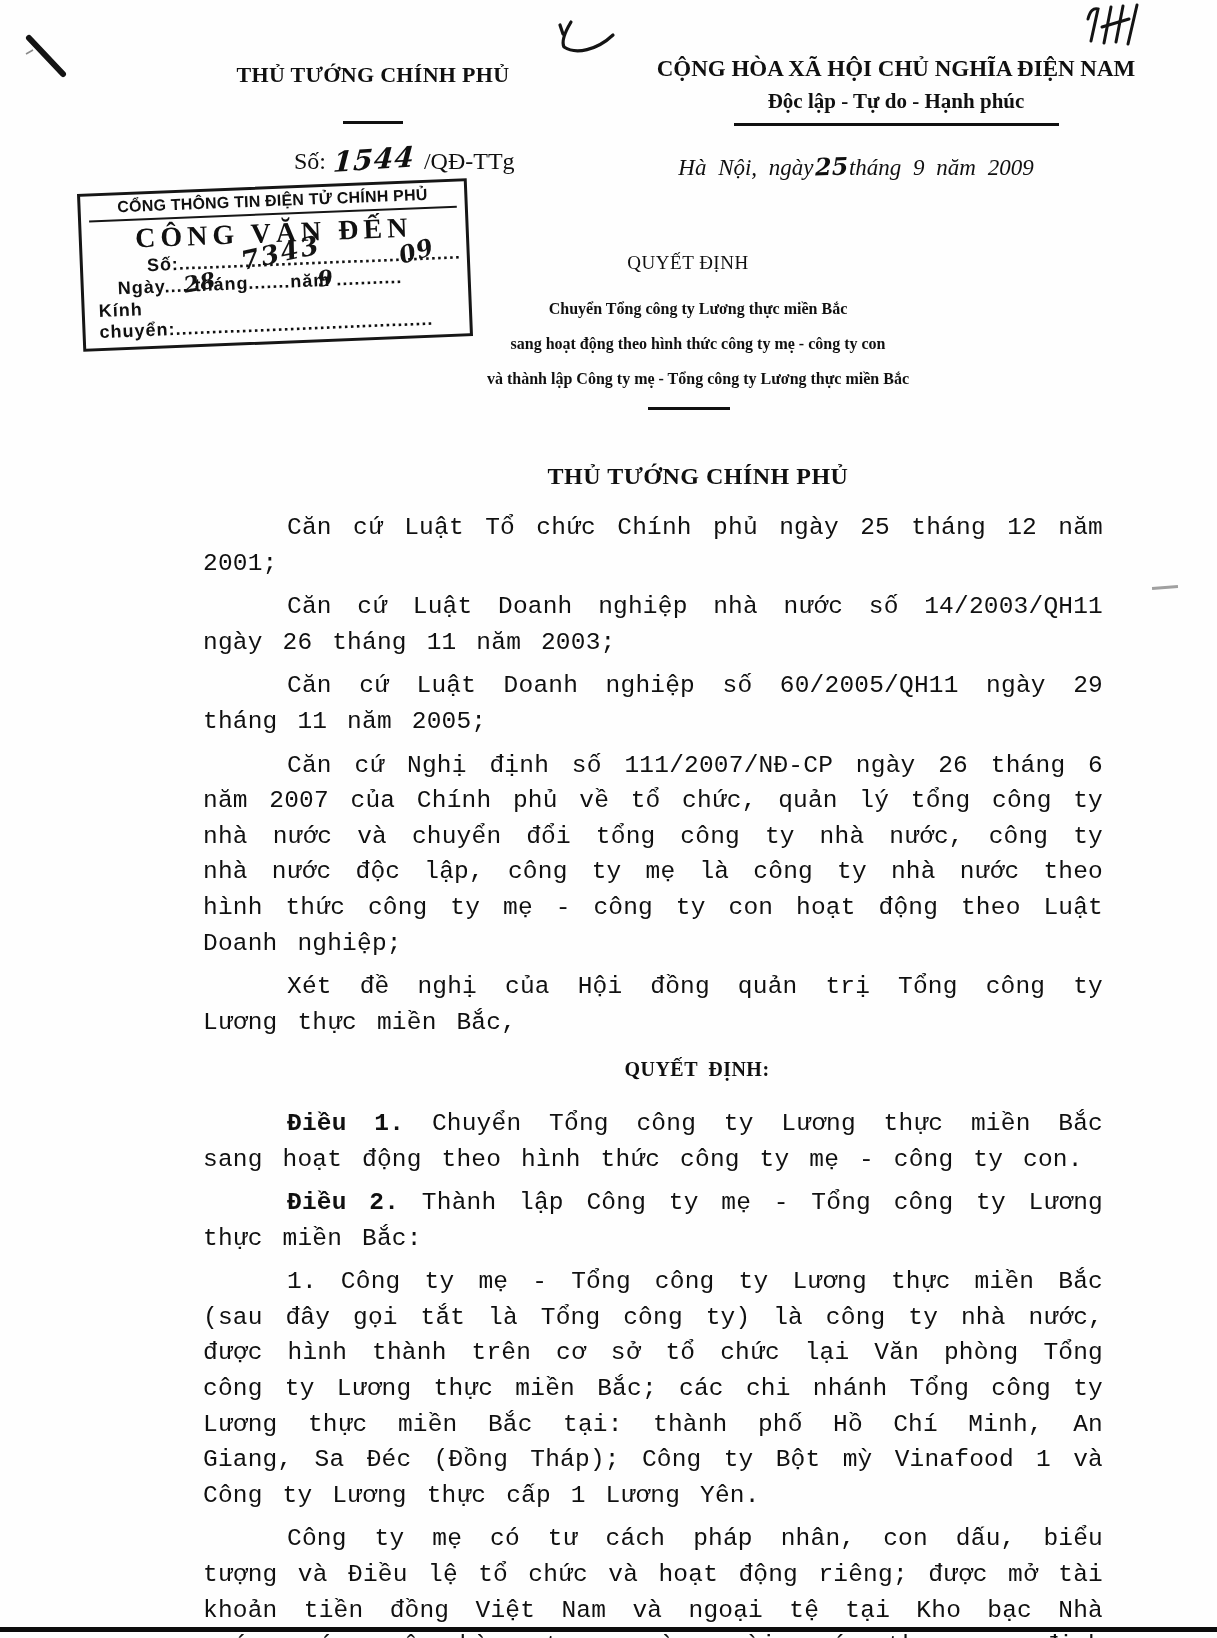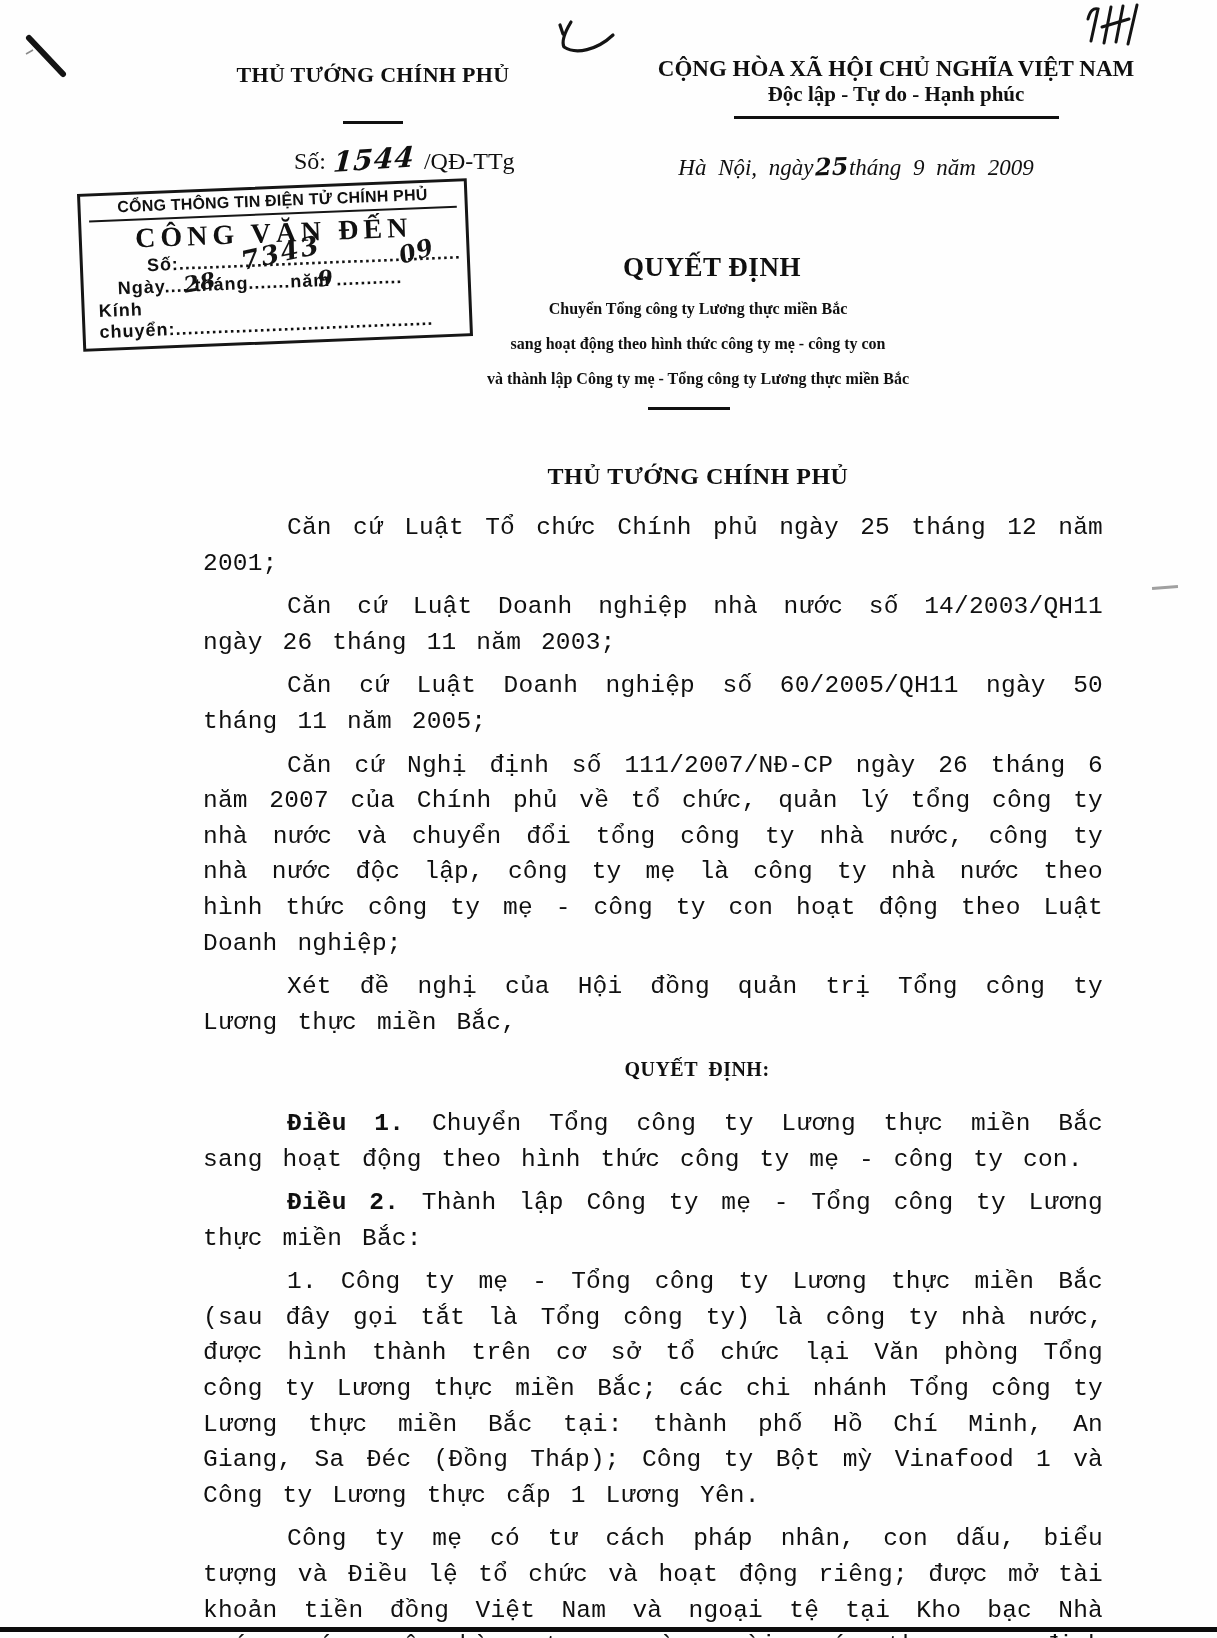--- a/index.html
+++ b/index.html
@@ -23,21 +23,21 @@
   .org-left { position:absolute; left:197px; top:62px; width:352px; text-align:center;
               font-weight:700; font-size:22px; letter-spacing:.3px; }
   .org-rule { position:absolute; left:343px; top:121px; width:60px; height:3px; background:#101010; }
   .doc-number { position:absolute; left:294px; top:143px; font-size:24px; white-space:nowrap; }
   .hand-num { display:inline-block; font-family:"DejaVu Serif",serif; font-weight:700;
               font-style:italic; font-size:28px; letter-spacing:1px;
               transform:rotate(-4deg) skewX(-8deg); margin:0 3px 0 7px; }
 
   .nat-block { position:absolute; left:636px; top:56px; width:520px; text-align:center; }
   .nat-country { font-weight:700; font-size:23px; }
-  .nat-motto { font-weight:700; font-size:21px; }
+  .nat-motto { font-weight:700; font-size:21px; margin-top:7px; }
   .nat-rule { width:325px; height:3px; background:#101010; margin:9px auto 0; }
   .date-line { position:absolute; left:596px; top:152px; width:520px; text-align:center;
                font-style:italic; font-size:23px; word-spacing:6px; white-space:nowrap; }
   .hand-day { display:inline-block; font-family:"DejaVu Serif",serif; font-weight:700;
               font-style:italic; font-size:24px; transform:rotate(-2deg); margin:0 1px; }
 
   
   .stamp { position:absolute; left:80px; top:186px; width:390px; z-index:3;
            border:3px solid #161616; transform:rotate(-2.3deg); transform-origin:center;
            padding:3px 8px 5px; font-family:"Liberation Sans","DejaVu Sans",sans-serif; }
@@ -49,22 +49,22 @@
   .row-so   { padding-left:56px; }
   .row-ngay { padding-left:26px; }
   .row-kinh { padding-left:6px; }
   .sh { position:absolute; font-family:"DejaVu Serif",serif; font-style:italic; font-weight:700; color:#141414; }
   .sh-so1  { left:150px; top:-12px; font-size:26px; letter-spacing:2px; transform:rotate(-10deg); }
   .sh-so2  { left:308px; top:-8px;  font-size:24px; transform:rotate(-14deg); }
   .sh-day  { left:92px;  top:-6px;  font-size:22px; transform:rotate(-8deg); }
   .sh-mon  { left:226px; top:-5px;  font-size:22px; transform:rotate(-4deg); }
 
   
-  .doc-title { position:absolute; left:352px; top:252px; width:720px; text-align:center;
-               font-weight:700; font-size:27px; letter-spacing:.5px; }
+  .doc-title { position:absolute; left:328px; top:252px; width:720px; text-align:center;
+               font-weight:400; font-size:19px; letter-spacing:.5px; }
   .doc-sub { position:absolute; left:308px; top:291px; width:780px; text-align:center;
              font-weight:700; font-size:16px; line-height:35px; }
   .title-rule { position:absolute; left:648px; top:407px; width:82px; height:3px; background:#101010; }
   .sec-head { position:absolute; left:338px; top:463px; width:720px; text-align:center;
               font-weight:700; font-size:24px; letter-spacing:.5px; }
 
   
   .body { position:absolute; left:203px; top:510px; width:900px;
           font-size:24.5px; line-height:35.6px; text-align:justify;
           word-spacing:5px; letter-spacing:.2px; }
@@ -106,21 +106,21 @@
   <div class="rt-dash"></div>
   <div class="scan-bottom"></div>
 
   <div class="org-left">THỦ TƯỚNG CHÍNH PHỦ</div>
   <div class="org-rule"></div>
   <div class="doc-number">
     <span>Số:</span><span class="hand-num">1544</span> <span>/QĐ-TTg</span>
   </div>
 
   <div class="nat-block">
-    <div class="nat-country">CỘNG HÒA XÃ HỘI CHỦ NGHĨA VIỆT NAM</div>
+    <div class="nat-country">CỘNG HÒA XÃ HỘI CHỦ NGHĨA ĐIỆN NAM</div>
     <div class="nat-motto">Độc lập - Tự do - Hạnh phúc</div>
     <div class="nat-rule"></div>
   </div>
   <div class="date-line">
     <span>Hà Nội, ngày</span><span class="hand-day">25</span><span>tháng 9 năm 2009</span>
   </div>
 
   <div class="stamp">
     <div class="stamp-office">CỔNG THÔNG TIN ĐIỆN TỬ CHÍNH PHỦ</div>
     <div class="stamp-title">CÔNG VĂN ĐẾN</div>
@@ -143,21 +143,21 @@
     <div>sang hoạt động theo hình thức công ty mẹ - công ty con</div>
     <div>và thành lập Công ty mẹ - Tổng công ty Lương thực miền Bắc</div>
   </div>
   <div class="title-rule"></div>
 
   <div class="sec-head">THỦ TƯỚNG CHÍNH PHỦ</div>
 
   <div class="body">
     <p>Căn cứ Luật Tổ chức Chính phủ ngày 25 tháng 12 năm 2001;</p>
     <p>Căn cứ Luật Doanh nghiệp nhà nước số 14/2003/QH11 ngày 26 tháng 11 năm 2003;</p>
-    <p>Căn cứ Luật Doanh nghiệp số 60/2005/QH11 ngày 50 tháng 11 năm 2005;</p>
+    <p>Căn cứ Luật Doanh nghiệp số 60/2005/QH11 ngày 29 tháng 11 năm 2005;</p>
     <p>Căn cứ Nghị định số 111/2007/NĐ-CP ngày 26 tháng 6 năm 2007 của Chính phủ về tổ chức, quản lý tổng công ty nhà nước và chuyển đổi tổng công ty nhà nước, công ty nhà nước độc lập, công ty mẹ là công ty nhà nước theo hình thức công ty mẹ - công ty con hoạt động theo Luật Doanh nghiệp;</p>
     <p>Xét đề nghị của Hội đồng quản trị Tổng công ty Lương thực miền Bắc,</p>
 
     <div class="center-head">QUYẾT ĐỊNH:</div>
 
     <p><span class="b">Điều 1.</span><span> Chuyển Tổng công ty Lương thực miền Bắc sang hoạt động theo hình thức công ty mẹ - công ty con.</span></p>
     <p><span class="b">Điều 2.</span><span> Thành lập Công ty mẹ - Tổng công ty Lương thực miền Bắc:</span></p>
 
     <p>1. Công ty mẹ - Tổng công ty Lương thực miền Bắc (sau đây gọi tắt là Tổng công ty) là công ty nhà nước, được hình thành trên cơ sở tổ chức lại Văn phòng Tổng công ty Lương thực miền Bắc; các chi nhánh Tổng công ty Lương thực miền Bắc tại: thành phố Hồ Chí Minh, An Giang, Sa Đéc (Đồng Tháp); Công ty Bột mỳ Vinafood 1 và Công ty Lương thực cấp 1 Lương Yên.</p>
     <p>Công ty mẹ có tư cách pháp nhân, con dấu, biểu tượng và Điều lệ tổ chức và hoạt động riêng; được mở tài khoản tiền đồng Việt Nam và ngoại tệ tại Kho bạc Nhà nước, các ngân hàng trong và ngoài nước theo quy định của pháp luật; trực tiếp thực hiện các hoạt động sản xuất, kinh doanh và đầu tư vốn vào các công ty khác; chịu trách nhiệm bảo toàn và phát triển vốn nhà nước tại Công ty mẹ và vốn đầu tư vào các công ty khác; kế thừa các quyền, nghĩa vụ pháp lý và lợi ích hợp pháp của Tổng công ty Lương thực miền Bắc.</p>

